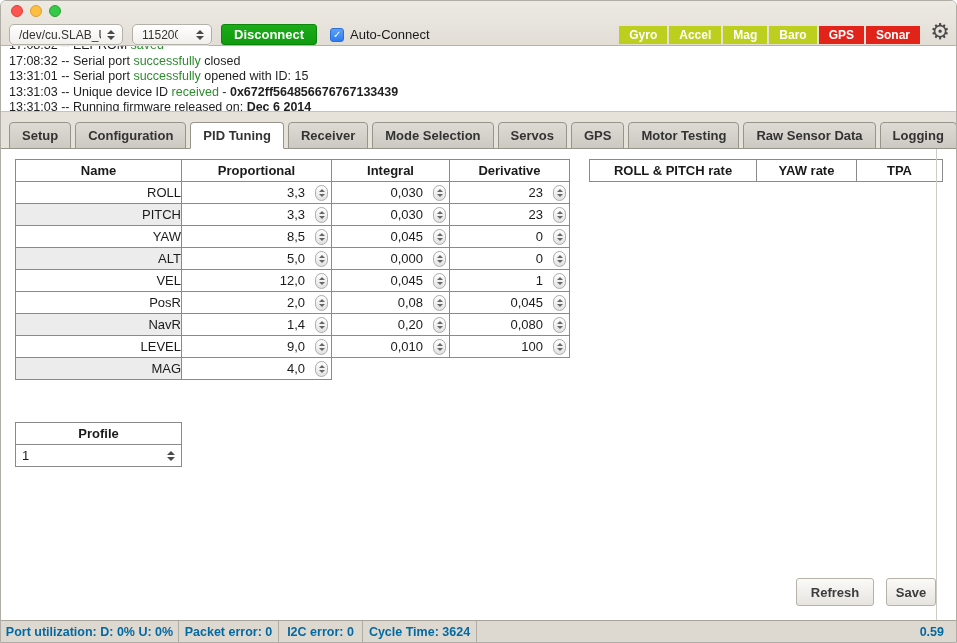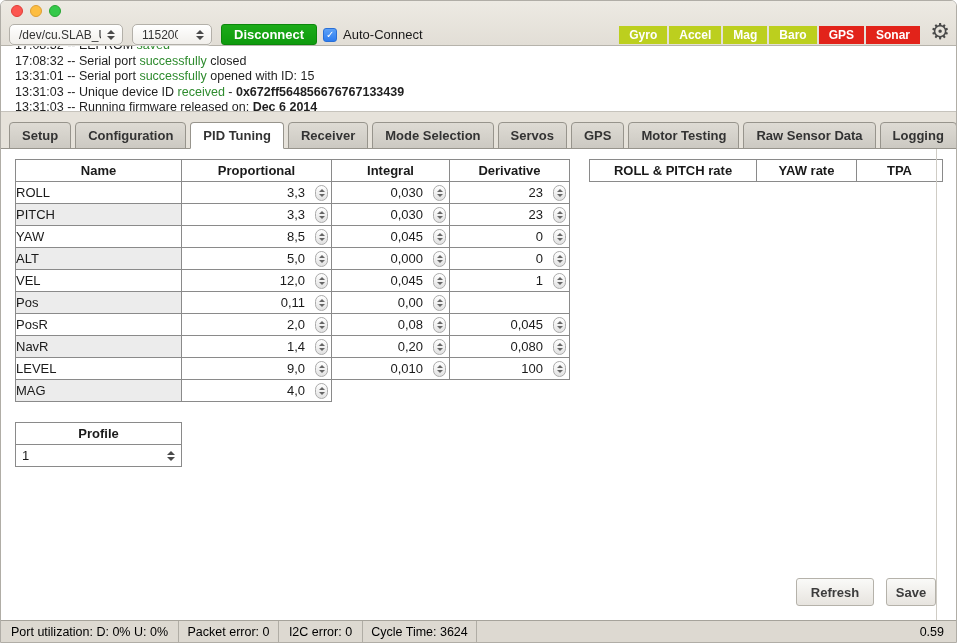--- a/index.html
+++ b/index.html
@@ -22,57 +22,57 @@
             border-radius:5px; display:flex; align-items:center; font-size:12px; color:#333;
             padding:0 7px 0 9px; justify-content:space-between; box-shadow:0 1px 0 rgba(255,255,255,.6);}
   .select .txt { white-space:nowrap; overflow:hidden; }
   .sel-port { width:114px; margin-right:9px; }
   .sel-baud { width:80px; margin-right:9px;gap:12px; }
   .updown { display:flex; flex-direction:column; align-items:center; gap:2px; margin-left:6px; }
   .updown i { display:block; width:0; height:0; border-left:4px solid transparent; border-right:4px solid transparent; }
   .updown i.u { border-bottom:4px solid #4a4a4a; }
   .updown i.d { border-top:4px solid #4a4a4a; }
 
-  .btn-disconnect { height:21px; padding:0 12px; margin-right:6px; background:linear-gradient(#1cab19,#0f9b0e);
+  .btn-disconnect { height:21px; padding:0 12px; margin-right:13px; background:linear-gradient(#1cab19,#0f9b0e);
             border:1px solid #0c870c; border-radius:3px; color:#fff; font-weight:bold; font-size:13px;
             display:flex; align-items:center; }
   .checkbox { width:14px; height:14px; border-radius:3px; background:linear-gradient(#5ca1f7,#2d7cf0);
             border:1px solid #2a6fd6; color:#fff; font-size:10px; line-height:12px; text-align:center; margin-right:6px; }
   .autoconnect { font-size:13px; color:#1a1a1a; }
 
   .sensors { position:absolute; top:25px; right:36px; display:flex; gap:2px; }
   .sensor { height:18px; padding:0 10px; color:#fff; font-weight:bold; font-size:12px;
             display:flex; align-items:center; justify-content:center; }
   .sensor.on { background:#bccf1e; }
   .sensor.off { background:#e2231a; }
   .gear { position:absolute; top:19px; right:6px; font-size:22px; color:#4a4a4a; line-height:24px; }
 
   
   .log { position:absolute; top:45px; left:0; right:0; height:66px; background:#fff;
          border-bottom:1px solid #c6c3bc; overflow:hidden; }
-  .log-inner { margin-top:-11px; padding:3px 14px 0; font-size:12.5px; line-height:15.5px; color:#1f1f1f; }
+  .log-inner { margin-top:-11px; padding:3px 8px 0; font-size:12.5px; line-height:15.5px; color:#1f1f1f; }
   .log .green { color:#2e8b2e; }
   .log b { font-weight:bold; color:#1f1f1f; }
 
   
   .tabbar { position:absolute; top:111px; left:0; right:0; height:37px; background:#e6e2da;
             border-bottom:1px solid #97948c; display:flex; align-items:flex-end; padding-left:8px; }
   .tab { height:27px; margin-bottom:-1px; margin-right:4px; padding:0 12px; display:flex; align-items:center;
          background:linear-gradient(#dedbd4,#ccc9c2); border:1px solid #97948c; border-radius:4px 4px 0 0;
          font-size:13px; font-weight:bold; color:#333; white-space:nowrap; position:relative; }
   .tab.active { background:#fff; border-bottom:1px solid #fff; z-index:2; }
 
   
   .content { position:absolute; top:148px; left:0; right:12px; height:473px; background:#fff; }
   .content::after { content:""; position:absolute; top:0; bottom:0; right:7px; width:1px; background:#cfccc5; }
 
   table.grid { border-collapse:collapse; position:absolute; }
   table.grid th, table.grid td { border:1px solid #8a8a8a; height:22px; font-size:13px; color:#1a1a1a; }
   table.grid th { font-weight:bold; text-align:center; background:#fff; }
-  td.name { text-align:left; background:#fff; }
+  td.name { text-align:right; background:#fff; }
   td.name.alt { background:#ececec; }
   td.val { position:relative; text-align:right; padding-right:26px; background:#fff; }
   .stepper { position:absolute; right:3px; top:3px; width:13px; height:16px; border:1px solid #ababab;
              border-radius:8px; background:linear-gradient(#ffffff,#e2e2e2);
              display:flex; flex-direction:column; align-items:center; justify-content:center; gap:2px; }
   .stepper i { display:block; width:0; height:0; border-left:3px solid transparent; border-right:3px solid transparent; }
   .stepper i.u { border-bottom:3.5px solid #666; }
   .stepper i.d { border-top:3.5px solid #666; }
 
   .pid-table { left:14px; top:10px; }
@@ -89,21 +89,21 @@
                  padding:0 6px; font-size:13px; color:#1a1a1a; background:#fff; }
 
   .action-btn { position:absolute; height:28px; background:linear-gradient(#fafaf8,#e7e4df);
                 border:1px solid #b5b2aa; border-radius:3px; font-family:"Liberation Sans",sans-serif;
                 font-size:13px; font-weight:bold; color:#3c3c3c; display:flex; align-items:center; justify-content:center; }
   .btn-refresh { left:795px; top:429px; width:78px; }
   .btn-save { left:885px; top:429px; width:50px; }
 
   
   .statusbar { position:absolute; left:0; right:0; bottom:0; height:22px; background:#ddd9d1;
-               border-top:1px solid #a6a39b; display:flex; align-items:center; font-size:12.5px; color:#000000; }
+               border-top:1px solid #a6a39b; display:flex; align-items:center; font-size:12.5px; color:#0369a1;font-weight:bold; }
   .seg { height:100%; display:flex; align-items:center; justify-content:center; border-right:1px solid #b0ada5; }
   .seg.s1 { width:178px; } .seg.s2 { width:100px; } .seg.s3 { width:84px; } .seg.s4 { width:114px; }
   .version { margin-left:auto; padding-right:12px;padding-left:34px; }
 </style>
 </head>
 <body>
 
 <div class="window">
 
   <div class="header">
@@ -245,32 +245,20 @@
         <td class="val"><span>0,045</span><span class="stepper">
                 <i class="u"></i>
                 <i class="d"></i>
               </span></td>
         <td class="val"><span>1</span><span class="stepper">
                 <i class="u"></i>
                 <i class="d"></i>
               </span></td>
       </tr>
       <tr>
-        <td class="name alt">Pos</td>
-        <td class="val"><span>0,11</span><span class="stepper">
-                <i class="u"></i>
-                <i class="d"></i>
-              </span></td>
-        <td class="val"><span>0,00</span><span class="stepper">
-                <i class="u"></i>
-                <i class="d"></i>
-              </span></td>
-        <td class="val"></td>
-      </tr>
-      <tr>
         <td class="name">PosR</td>
         <td class="val"><span>2,0</span><span class="stepper">
                 <i class="u"></i>
                 <i class="d"></i>
               </span></td>
         <td class="val"><span>0,08</span><span class="stepper">
                 <i class="u"></i>
                 <i class="d"></i>
               </span></td>
         <td class="val"><span>0,045</span><span class="stepper">

